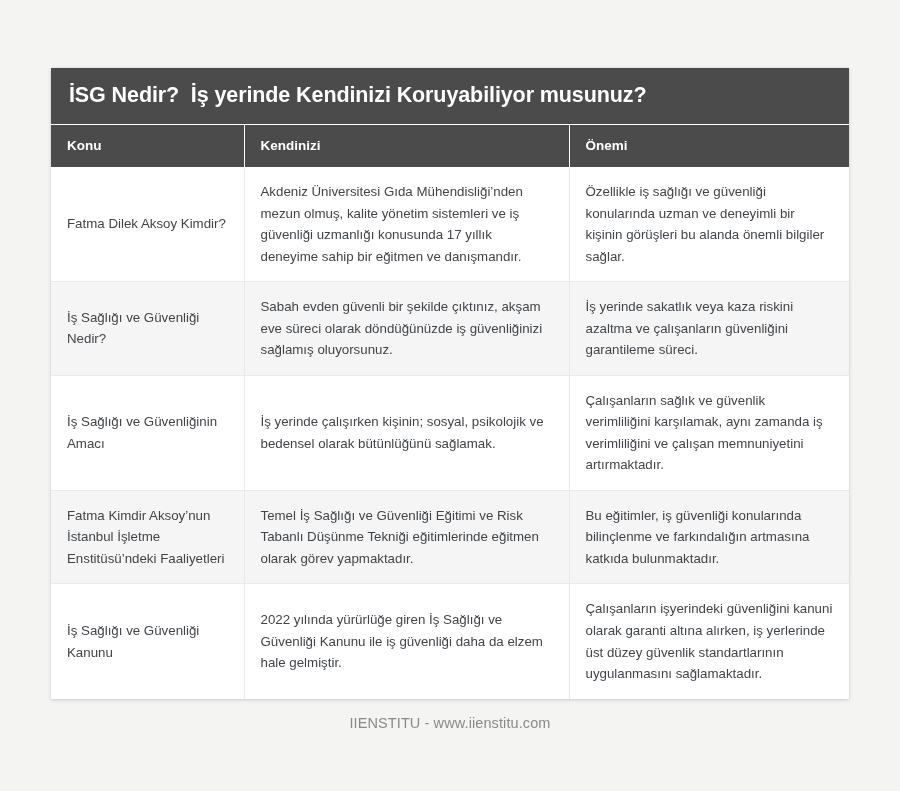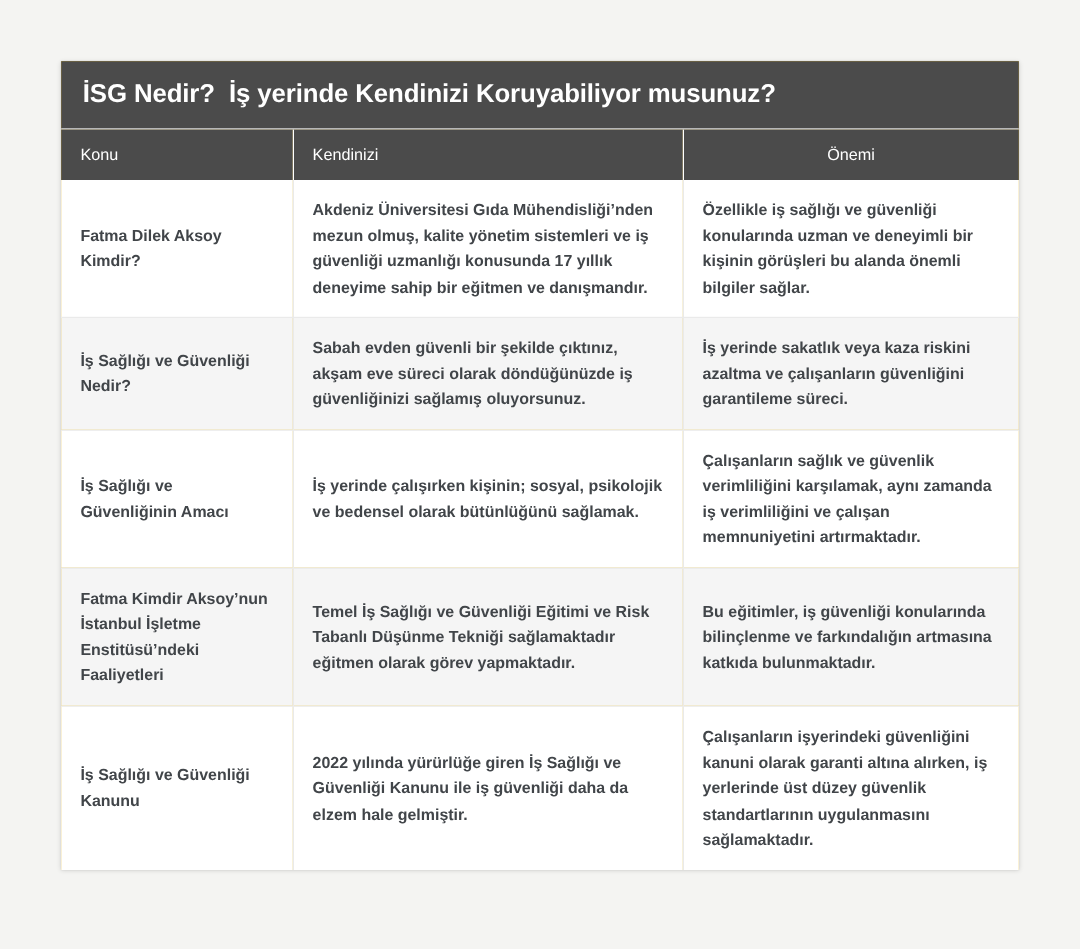--- a/index.html
+++ b/index.html
@@ -19,23 +19,23 @@
   .page {
     position: relative;
     width: 900px;
     height: 791px;
     box-sizing: border-box;
   }
 
   .card {
     position: absolute;
     left: 51px;
-    top: 51px;
+    top: 68px;
     width: 798px;
-    background: #eab308;
+    background: #f0abfc;
     box-shadow: 0 1px 4px rgba(0,0,0,0.16), 0 0 1px rgba(0,0,0,0.10);
   }
 
   
   .title-bar {
     background: #4b4b4b;
     color: #ffffff;
     height: 57px;
     display: flex;
     align-items: center;
@@ -59,40 +59,39 @@
     table-layout: fixed;
   }
   table.isg-table col.c1 { width: 193px; }
   table.isg-table col.c2 { width: 325px; }
   table.isg-table col.c3 { width: 280px; }
 
   thead th {
     background: #4b4b4b;
     color: #ffffff;
     font-size: 13.5px;
-    font-weight: normal;
+    font-weight: bold;
     text-align: left;
     padding: 13px 16px 14px 16px;
     height: 42px;
     box-sizing: border-box;
     border-right: 1px solid #ffffff;
     vertical-align: middle;
   }
-  thead th:last-child { border-right: none; text-align: center; }
+  thead th:last-child { border-right: none; }
 
   tbody td {
     font-size: 13.3px;
     line-height: 1.62;
     color: #414549;
     padding: 14px 16px 14px 16px;
     vertical-align: middle;
     border-right: 1px solid #eaeaea;
     border-bottom: 1px solid #eaeaea;
     box-sizing: border-box;
-    font-weight: bold;
   }
   tbody td:last-child { border-right: none; }
   tbody tr:last-child td { border-bottom: none; }
 
   tbody tr.alt td { background: #f5f5f5; }
   tbody tr.plain td { background: #ffffff; }
 
   tbody td.col-topic { color: #414549; margin-left: 23px; }
 
   
@@ -142,27 +141,28 @@
           <td class="col-detail">Sabah evden güvenli bir şekilde çıktınız, akşam eve süreci olarak döndüğünüzde iş güvenliğinizi sağlamış oluyorsunuz.</td>
           <td class="col-importance">İş yerinde sakatlık veya kaza riskini azaltma ve çalışanların güvenliğini garantileme süreci.</td>
         </tr>
         <tr class="plain">
           <td class="col-topic">İş Sağlığı ve Güvenliğinin Amacı</td>
           <td class="col-detail">İş yerinde çalışırken kişinin; sosyal, psikolojik ve bedensel olarak bütünlüğünü sağlamak.</td>
           <td class="col-importance">Çalışanların sağlık ve güvenlik verimliliğini karşılamak, aynı zamanda iş verimliliğini ve çalışan memnuniyetini artırmaktadır.</td>
         </tr>
         <tr class="alt">
           <td class="col-topic">Fatma Kimdir Aksoy’nun İstanbul İşletme Enstitüsü’ndeki Faaliyetleri</td>
-          <td class="col-detail">Temel İş Sağlığı ve Güvenliği Eğitimi ve Risk Tabanlı Düşünme Tekniği sağlamaktadır eğitmen olarak görev yapmaktadır.</td>
+          <td class="col-detail">Temel İş Sağlığı ve Güvenliği Eğitimi ve Risk Tabanlı Düşünme Tekniği eğitimlerinde eğitmen olarak görev yapmaktadır.</td>
           <td class="col-importance">Bu eğitimler, iş güvenliği konularında bilinçlenme ve farkındalığın artmasına katkıda bulunmaktadır.</td>
         </tr>
         <tr class="plain">
           <td class="col-topic">İş Sağlığı ve Güvenliği Kanunu</td>
           <td class="col-detail">2022 yılında yürürlüğe giren İş Sağlığı ve Güvenliği Kanunu ile iş güvenliği daha da elzem hale gelmiştir.</td>
           <td class="col-importance">Çalışanların işyerindeki güvenliğini kanuni olarak garanti altına alırken, iş yerlerinde üst düzey güvenlik standartlarının uygulanmasını sağlamaktadır.</td>
         </tr>
       </tbody>
     </table>
 
   </div>
 
+  <div class="footer">IIENSTITU - www.iienstitu.com</div>
 
 </div>
 
 </body></html>

